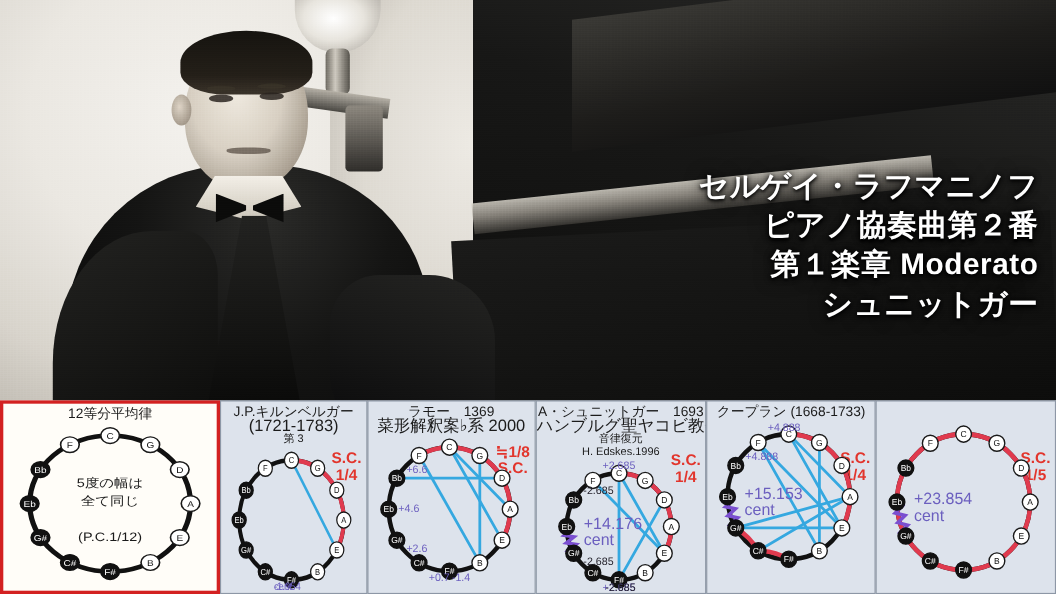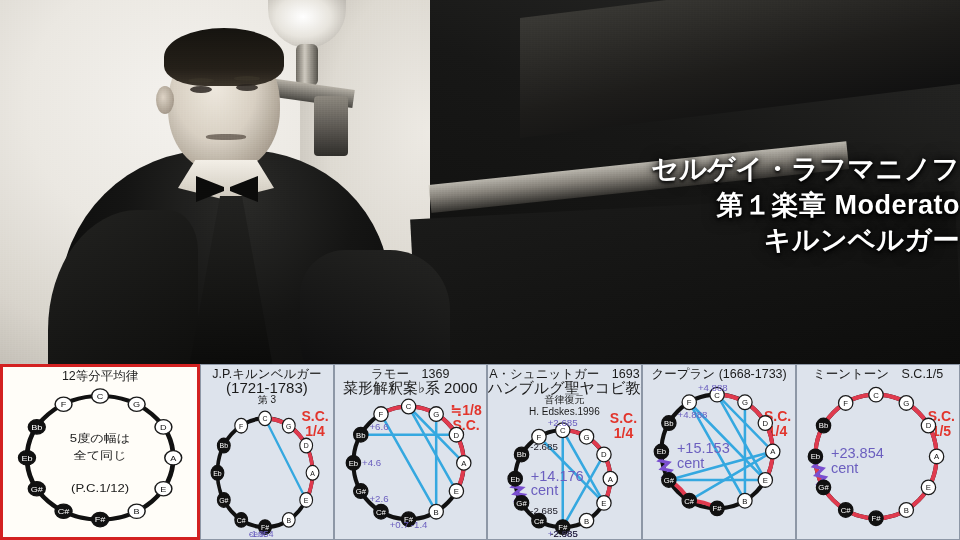--- a/index.html
+++ b/index.html
@@ -56,21 +56,21 @@
   .bowtie:after{right:0;clip-path:polygon(100% 0,0 42%,0 58%,100% 100%);}
   .lapel{position:absolute;left:176px;top:196px;width:110px;height:170px;
         background:linear-gradient(175deg,#232321,#0a0a09);clip-path:polygon(40% 0,60% 0,88% 100%,12% 100%);}
   .armR{position:absolute;left:300px;top:250px;width:150px;height:150px;
         background:linear-gradient(200deg,#242422,#09090a);border-radius:30% 40% 18% 40%;}
   .grain{position:absolute;inset:0;opacity:.16;mix-blend-mode:overlay;
         background:repeating-linear-gradient(0deg,rgba(255,255,255,.10) 0 1px,rgba(0,0,0,.10) 1px 2px),
                    repeating-linear-gradient(90deg,rgba(255,255,255,.06) 0 1px,rgba(0,0,0,.06) 1px 3px);}
 
   
-  .title-block{position:absolute;right:0;top:152px;text-align:right;z-index:5;}
+  .title-block{position:absolute;right:16px;top:152px;text-align:right;z-index:5;}
   .title-line{color:#ffffff;font-size:27px;line-height:1.32;font-weight:700;letter-spacing:.5px;
               text-shadow:0 0 7px rgba(0,0,0,.95),0 2px 3px rgba(0,0,0,.9),0 0 16px rgba(0,0,0,.7);
               white-space:nowrap;}
 
   
   .strip{position:absolute;left:0;top:364px;width:960px;height:176px;display:flex;z-index:6;}
   .panel{position:relative;overflow:hidden;background:#dde3ec;border:1px solid #8d97a6;box-sizing:border-box;}
   .panel.first{background:#fffdf8;border:3px solid #d32121;}
   .panel .hdr{position:absolute;left:0;top:2px;width:100%;text-align:center;color:#1b1b1b;pointer-events:none;}
   .hdr-l1{font-size:12.5px;line-height:14px;white-space:nowrap;}
@@ -118,22 +118,23 @@
     <div class="eyeR"></div>
     <div class="mouth"></div>
     <div class="collar"></div>
     <div class="bowtie"></div>
     <div class="lapel"></div>
     <div class="grain"></div>
   </div>
 
   <div class="title-block">
     <div class="title-line">セルゲイ・ラフマニノフ</div>
+    <div class="title-line">ピアノ協奏曲第２番</div>
     <div class="title-line">第１楽章 Moderato</div>
-    <div class="title-line">キルンベルガー</div>
+    <div class="title-line">シュニットガー</div>
   </div>
 
   <div class="strip" id="strip">
       <div class="panel first" style="width: 204px;">
         <div class="hdr">
           <div class="hdr-l1">12等分平均律</div>
         </div>
         <div class="svgwrap">
           <svg viewBox="0 0 170 176" preserveAspectRatio="none">
             <circle cx="85" cy="94" r="64" fill="none" stroke="#111111" stroke-width="4.2"></circle>
@@ -377,23 +378,20 @@
             <circle cx="47.74999999999997" cy="37.70353928239479" r="7.4" class="note-w"></circle>
             <text x="47.74999999999997" y="40.60353928239479" class="note-lab-w">F</text>
             <text x="56.7" y="26.8" class="val" text-anchor="start">+4.888</text>
             <text x="35.7" y="53.7" class="val" text-anchor="start">+4.888</text>
             <text x="35" y="89.5" class="val-big" text-anchor="start">+15.153</text>
             <text x="35" y="104.5" class="val-big" text-anchor="start">cent</text>
           </svg>
         </div>
       </div>
       <div class="panel" style="width: 167px;">
-        <div class="hdr">
-          <div class="hdr-l1">ミーントーン　S.C.1/5</div>
-        </div>
         <div class="sc-tag" style="right: 4px; top: 44px;">
           <div>S.C.</div>
           <div>1/5</div>
         </div>
         <div class="svgwrap">
           <svg viewBox="0 0 167 176" preserveAspectRatio="none">
             <circle cx="81.5" cy="92.5" r="62.5" fill="none" stroke="#111111" stroke-width="4.2"></circle>
             <circle cx="81.5" cy="92.5" r="62.5" fill="none" stroke="#e03a4e" stroke-width="4.2"></circle>
             <path d="M19,92.50000000000001 L24.25,95.88 L17.34,102.52 L26.65,104.81 L19.73,111.44 L29.04,113.73 L22.12,120.37 L31.43,122.66" fill="none" stroke="#7a4fd0" stroke-width="3.2"></path>
             <circle cx="81.5" cy="30" r="7.4" class="note-w"></circle>

